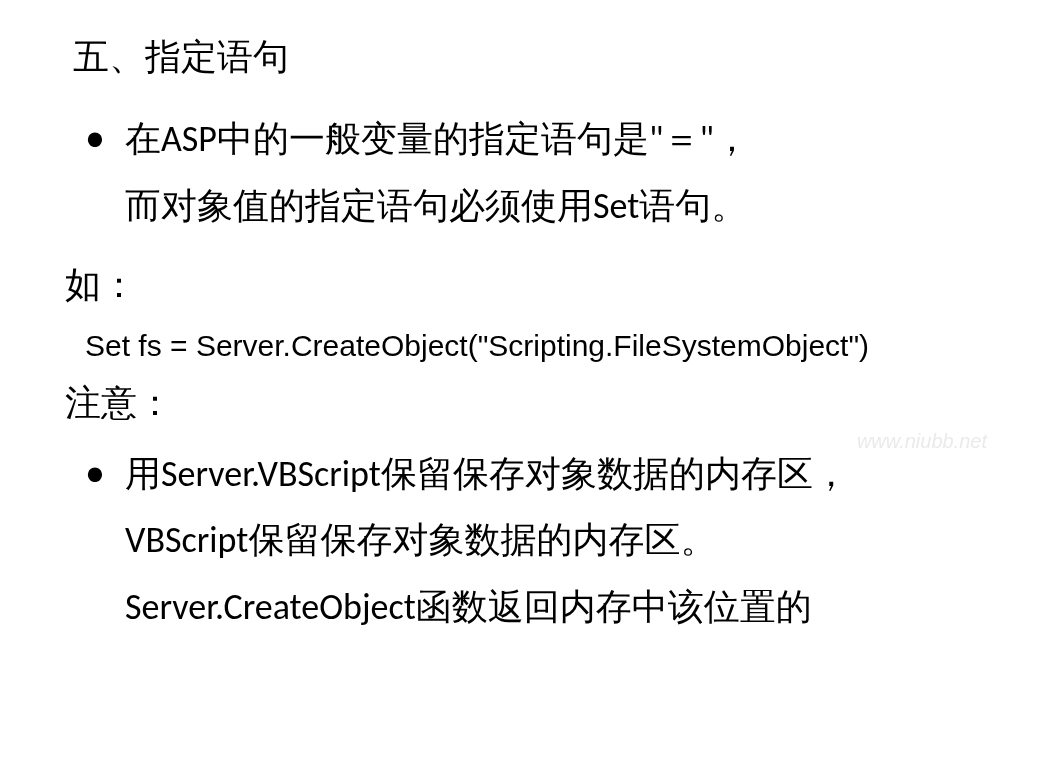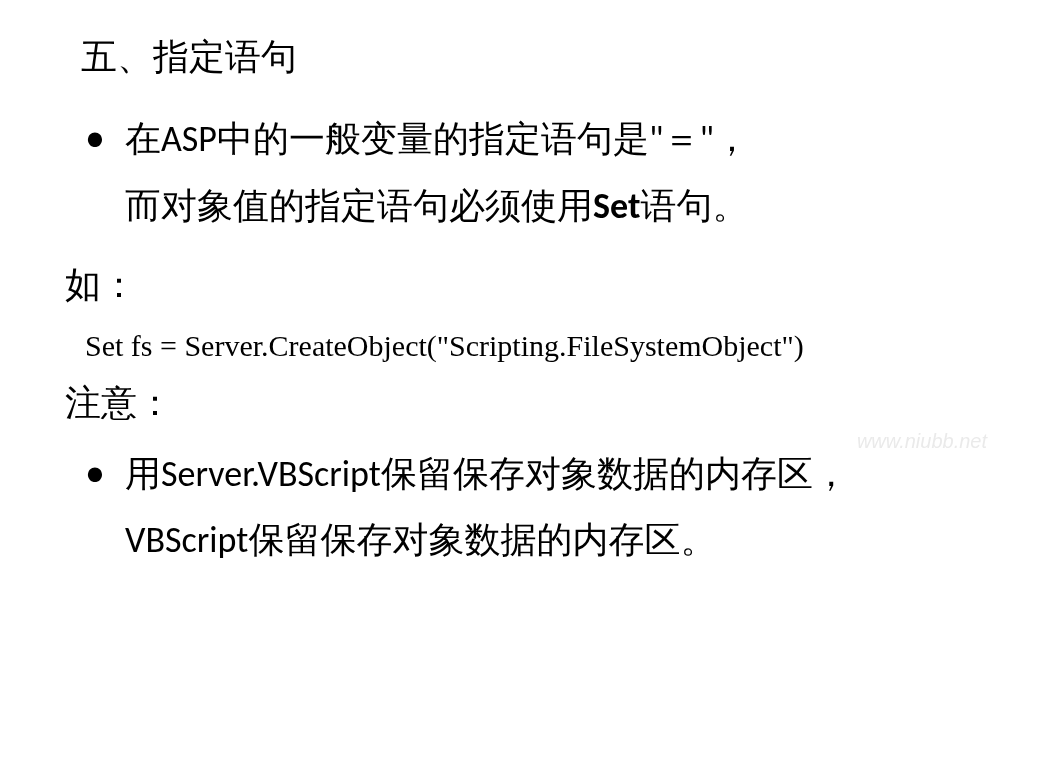--- a/index.html
+++ b/index.html
@@ -13,21 +13,21 @@
       background: #ffffff;
       font-family: "Microsoft YaHei", "SimSun", "Calibri", Arial, sans-serif;
       color: #000000;
       padding: 30px 65px 30px 65px;
       position: relative;
     }
     .heading {
       font-size: 36px;
       line-height: 1.5;
       margin-bottom: 22px;
-      margin-left: 16px;
+      margin-left: 8px;
     }
     .bullet-block {
       margin-left: 20px;
       margin-bottom: 18px;
     }
     .bullet-line {
       display: flex;
       align-items: flex-start;
       font-size: 36px;
       line-height: 1.85;
@@ -51,24 +51,24 @@
     .plain-line {
       font-size: 36px;
       line-height: 1.6;
       margin-bottom: 8px;
     }
     .code-line {
       font-size: 30px;
       line-height: 1.55;
       margin-left: 20px;
       margin-bottom: 6px;
-      font-family: Liberation Serif, serif;
+      font-family: Liberation Sans, sans-serif;
     }
     .bold {
-      font-weight: bold;
+      font-weight: normal;
     }
     .watermark {
       position: absolute;
       right: 50px;
       top: 430px;
       color: #d9d9d9;
       font-size: 20px;
       font-style: italic;
       font-family: Arial, sans-serif;
       opacity: 0.55;
@@ -96,15 +96,16 @@
 <div class="code-line">Set  fs = Server.CreateObject("Scripting.FileSystemObject")</div>
 
 <div class="plain-line">注意：</div>
 
 <div class="bullet-block">
   <div class="bullet-line">
     <span class="bullet-dot">•</span>
     <span class="bullet-text">用Server.VBScript保留保存对象数据的内存区，</span>
   </div>
   <div class="bullet-continue">VBScript保留保存对象数据的内存区。</div>
+  <div class="bullet-continue">Server.CreateObject函数返回内存中该位置的</div>
 </div>
 
 <div class="watermark">www.niubb.net</div>
 
 </body></html>

